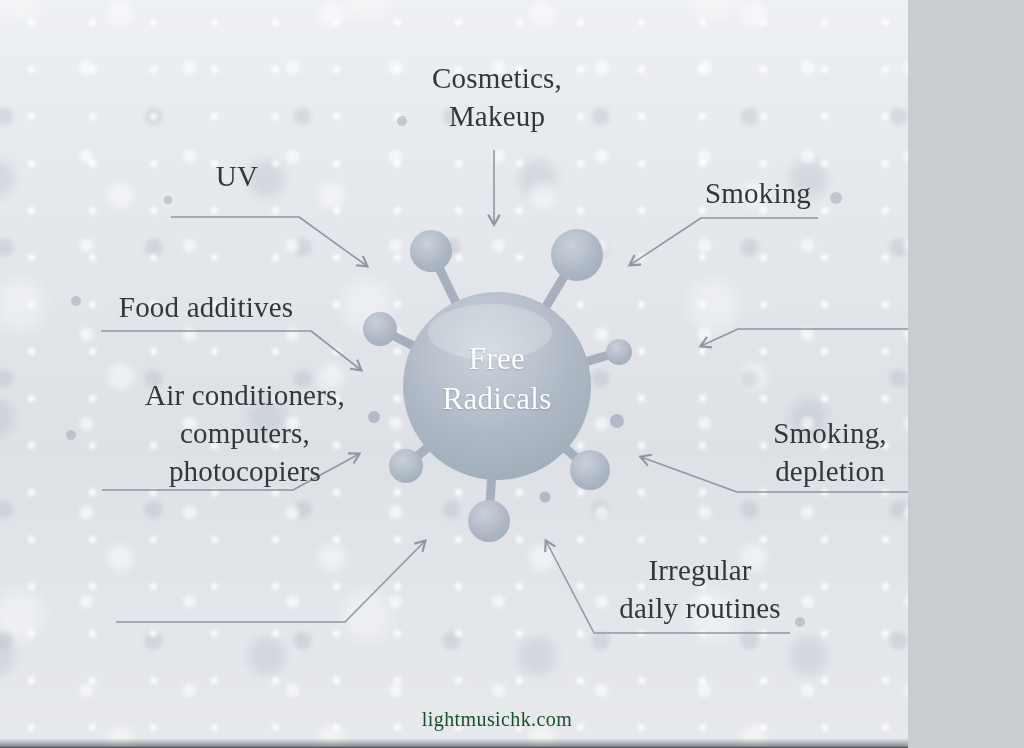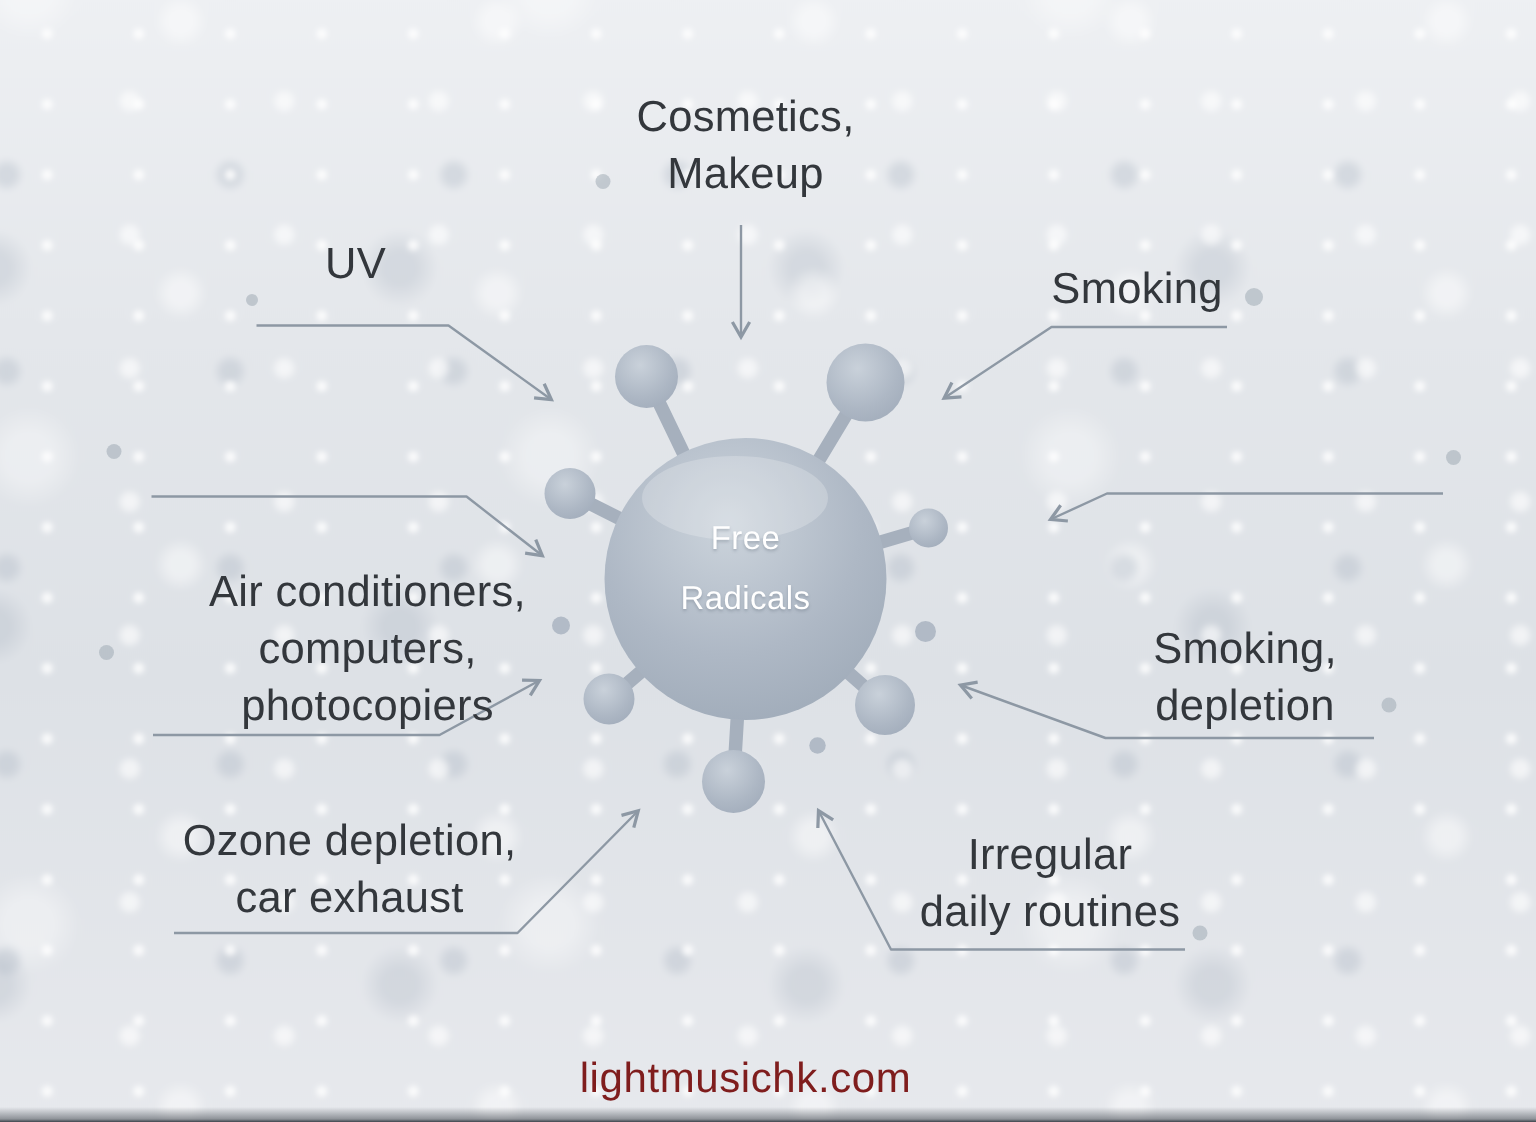--- a/index.html
+++ b/index.html
@@ -1,18 +1,18 @@
 <!DOCTYPE html>
 <html><head>
 <meta charset="utf-8">
 <style>
   html,body{margin:0;padding:0;background:#c9ccd1;}
   .stage{
-    position:relative;width:1024px;height:748px;overflow:hidden;
-    font-family:Liberation Sans, sans-serif;
+    position:relative;width:908px;height:748px;overflow:hidden;
+    font-family:Liberation Serif, serif;
     -webkit-font-smoothing:antialiased;
   }
   
   .bg{
     position:absolute;inset:-8px;
     background-color:#e6e9ed;
     background-image:
       radial-gradient(circle, rgba(255,255,255,.85) 0px, rgba(255,255,255,.85) 2px, rgba(255,255,255,0) 5px),
       radial-gradient(circle, rgba(255,255,255,.60) 0px, rgba(255,255,255,.60) 4px, rgba(255,255,255,0) 9px),
       radial-gradient(circle, rgba(163,174,188,.30) 0px, rgba(163,174,188,.30) 5px, rgba(163,174,188,0) 12px),
@@ -30,26 +30,26 @@
   }
   svg.artwork{position:absolute;inset:0;}
   .label{
     position:absolute;transform:translate(-50%,-50%);
     white-space:pre-line;text-align:center;
     font-size:29px;line-height:38px;color:#33373c;letter-spacing:.2px;
   }
   .center-label{
     position:absolute;transform:translate(-50%,-50%);
     white-space:pre-line;text-align:center;
-    font-size:22px;line-height:40px;color:#ffffff;letter-spacing:.3px;
+    font-size:31px;line-height:40px;color:#ffffff;letter-spacing:.3px;
     text-shadow:0 1px 2px rgba(90,100,115,.35);
   }
   .watermark{
     position:absolute;transform:translate(-50%,-50%);
-    font-size:28px;color:#7f1d1d;letter-spacing:.4px;
+    font-size:20px;color:#14532d;letter-spacing:.4px;
   }
 </style>
 </head>
 <body>
 
 <div class="stage">
 
   <div class="bg"></div>
 
   <svg class="artwork" width="1024" height="748" viewBox="0 0 1024 748">
@@ -118,27 +118,26 @@
         <circle cx="617" cy="421" r="7"></circle>
         <circle cx="545" cy="497" r="5.5"></circle>
       </g>
     </g>
   </svg>
 
   <div class="label" style="left:497px;top:97px;">Cosmetics,
 Makeup</div>
   <div class="label" style="left:237px;top:176px;">UV</div>
   <div class="label" style="left:758px;top:193px;">Smoking</div>
+  <div class="label" style="left:206px;top:307px;">Food additives</div>
   <div class="label" style="left:197px;top:433px;margin-left:48px;">Air conditioners,
 computers,
 photocopiers</div>
   <div class="label" style="left:830px;top:452px;">Smoking,
 depletion</div>
-  <div class="label" style="left:233px;top:580px;">Ozone depletion,
-car exhaust</div>
   <div class="label" style="left:700px;top:589px;">Irregular
 daily routines</div>
 
   <div class="center-label" style="left:497px;top:379px;">Free
 Radicals</div>
 
   <div class="watermark" style="left:497px;top:719px;">lightmusichk.com</div>
 
   <div class="bottom-edge"></div>
 </div>

